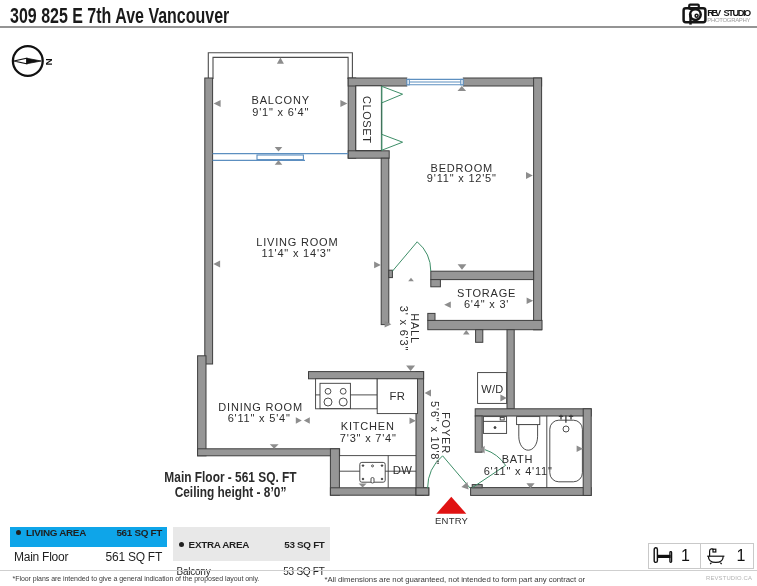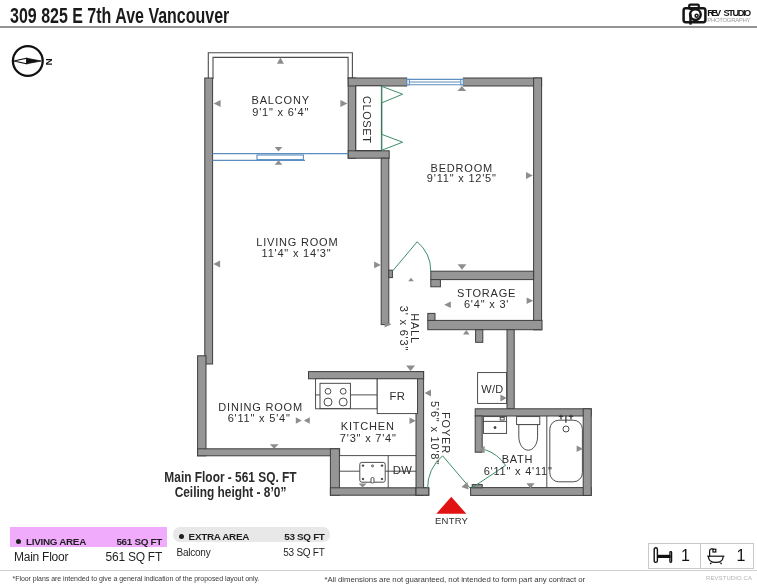--- a/index.html
+++ b/index.html
@@ -262,32 +262,32 @@
         <text x="518.2" y="475.2">6'11" x 4'11"</text>
 
         <text x="451.6" y="523.6" font-size="9.5" letter-spacing="0.2">ENTRY</text>
       </g>
     </g>
   </svg>
 
   <div class="abs" style="left:90px;top:469.6px;width:281px;text-align:center;font-size:14px;font-weight:bold;color:#2b2b2b;line-height:15.6px;transform:scaleX(0.85);">Main Floor - 561 SQ. FT<br>Ceiling height - 8’0”</div>
 
   <div class="abs" style="left:10px;top:527px;width:157px;">
-    <div style="background:#f0abfc;height:19.5px;font-size:9.9px;font-weight:bold;color:#1f1f1f;display:flex;align-items:flex-end;letter-spacing:-0.3px;">
+    <div style="background:#0ea5e9;height:19.5px;font-size:9.9px;font-weight:bold;color:#1f1f1f;display:flex;align-items:flex-start;letter-spacing:-0.3px;">
       <span style="padding-left:6px;display:flex;align-items:center;"><span style="width:5px;height:5px;border-radius:50%;background:#1f1f1f;margin-right:5px;"></span>LIVING AREA</span>
       <span style="margin-left:auto;padding-right:5px;">561 SQ FT</span>
     </div>
     <div style="height:20px;font-size:12px;color:#1f1f1f;display:flex;align-items:center;letter-spacing:-0.25px;">
       <span style="padding-left:4px;">Main Floor</span>
       <span style="margin-left:auto;padding-right:5px;">561 SQ FT</span>
     </div>
   </div>
 
   <div class="abs" style="left:172.6px;top:527px;width:157px;">
-    <div style="background:#e8e8e8;height:15px;font-size:9.9px;font-weight:bold;color:#1f1f1f;display:flex;align-items:flex-end;letter-spacing:-0.3px;border-radius:7px;">
+    <div style="background:#e8e8e8;height:34px;font-size:9.9px;font-weight:bold;color:#1f1f1f;display:flex;align-items:center;letter-spacing:-0.3px;">
       <span style="padding-left:6px;display:flex;align-items:center;"><span style="width:5px;height:5px;border-radius:50%;background:#1f1f1f;margin-right:5px;"></span>EXTRA AREA</span>
       <span style="margin-left:auto;padding-right:5px;">53 SQ FT</span>
     </div>
     <div style="height:20px;font-size:10px;color:#1f1f1f;display:flex;align-items:center;letter-spacing:-0.25px;">
       <span style="padding-left:4px;">Balcony</span>
       <span style="margin-left:auto;padding-right:5px;">53 SQ FT</span>
     </div>
   </div>
 
   <div class="abs" style="left:647.5px;top:542.5px;width:104px;height:24px;border:1px solid #c9c9c9;display:flex;">

